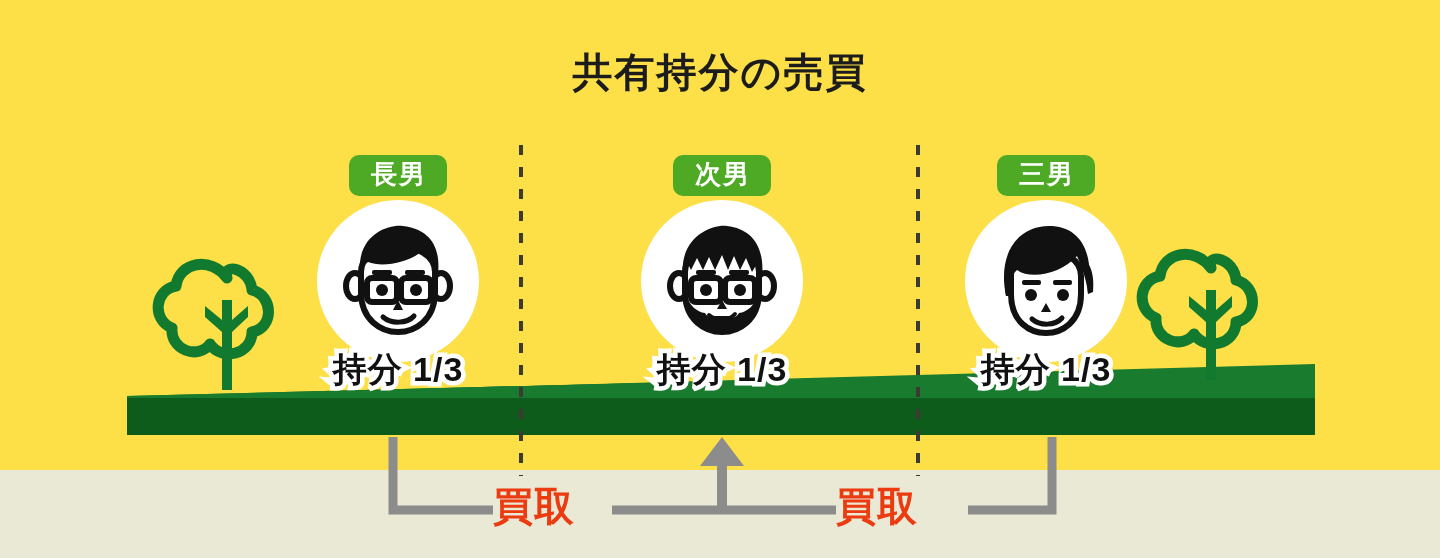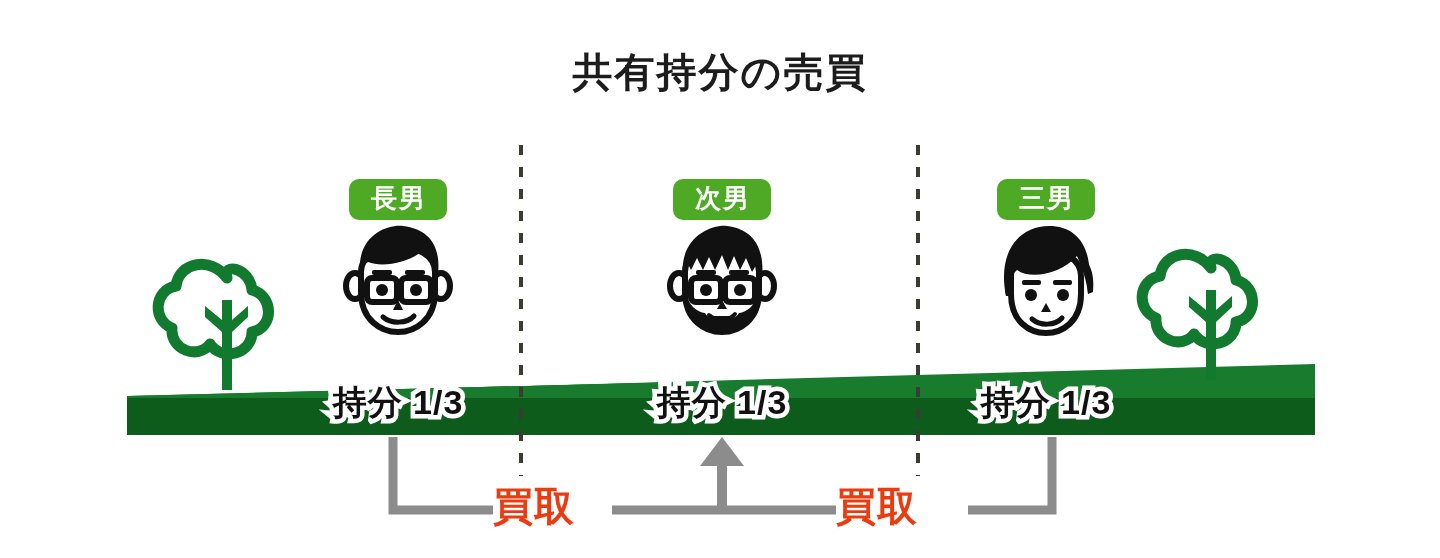--- a/index.html
+++ b/index.html
@@ -9,22 +9,22 @@
   body {
     width: 1440px;
     height: 558px;
     background: #eae9d6;
     font-family: "Liberation Sans", "DejaVu Sans", sans-serif;
     overflow: hidden;
   }
   #stage {
     position: relative;
     width: 1440px;
-    height: 558px;
-    background: #ffffff;
+    height: 470px;
+    background: #fde047;
   }
 
   
   .title {
     position: absolute;
     top: 52px;
     left: 0;
     width: 1440px;
     text-align: center;
     font-size: 40px;
@@ -61,21 +61,20 @@
     background: #4eaa24;
     color: #ffffff;
     font-size: 26px;
     font-weight: bold;
     letter-spacing: 2px;
     padding: 6px 20px 8px 22px;
     border-radius: 10px;
     z-index: 3;
     line-height: 1.05;
     white-space: nowrap;
-    margin-top: 24px;
   }
 
   .avatar {
     position: absolute;
     top: 45px;
     left: 50%;
     transform: translateX(-50%);
     width: 162px;
     height: 162px;
     border-radius: 50%;
@@ -90,21 +89,20 @@
     left: 50%;
     transform: translateX(-50%);
     z-index: 4;
     font-size: 34px;
     font-weight: bold;
     color: #111111;
     white-space: nowrap;
     letter-spacing: 1px;
     -webkit-text-stroke: 9px #ffffff;
     paint-order: stroke fill;
-    margin-top: 33px;
   }
   .share-label .inner {
     position: relative;
   }
 
   
   .buy-label {
     position: absolute;
     top: 486px;
     font-size: 40px;

